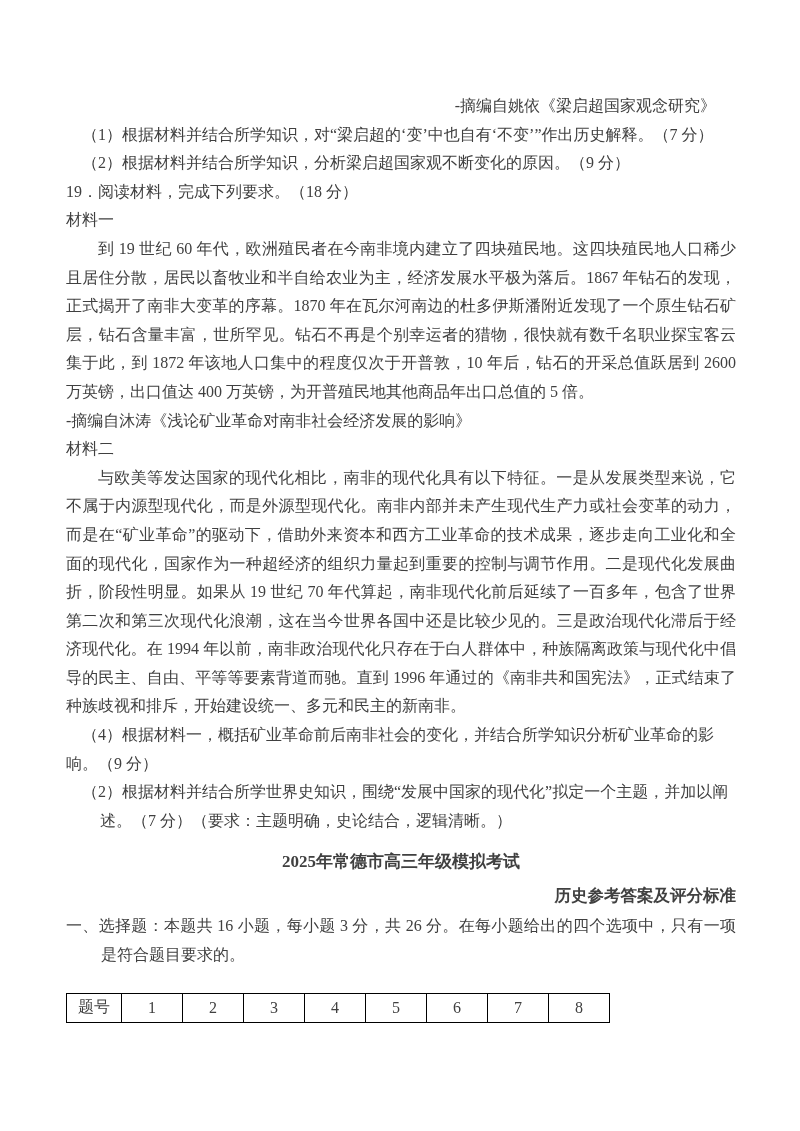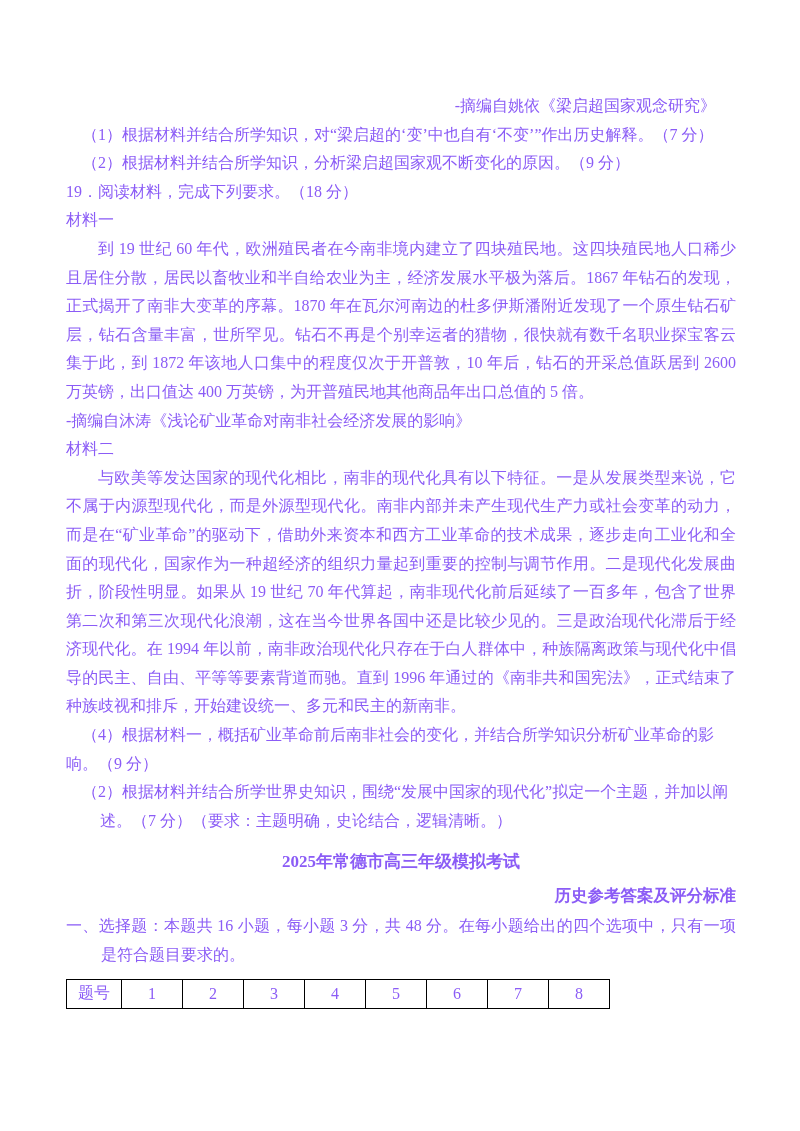--- a/index.html
+++ b/index.html
@@ -6,21 +6,21 @@
   html, body { margin: 0; padding: 0; background: #ffffff; }
   .page {
     position: relative;
     width: 800px;
     height: 1131px;
     margin: 0 auto;
     background: #ffffff;
     padding: 92px 64px 36px 66px;
     font-family: "Liberation Serif", "DejaVu Serif", serif;
     font-size: 16px;
-    color: #8b5cf6;
+    color: #404040;
     overflow: hidden;
   }
   p { margin: 0; line-height: 28.6px; }
   .attr-right   { text-align: right; padding-right: 20px; }
   .attr-center  { text-align: left; }
   .sub-q        { text-indent: 16px; }
   .hang         { padding-left: 34px; text-indent: -18px; }
   .material-label { }
   .body-para {
     text-indent: 32px;
@@ -42,21 +42,21 @@
     line-height: 32px;
   }
   .mc-inst {
     padding-left: 35px;
     text-indent: -35px;
     text-align: justify;
     word-break: break-all;
   }
   .answer-table {
     border-collapse: collapse;
-    margin-top: 9px;
+    margin-top: 23px;
     table-layout: fixed;
   }
   .answer-table td {
     border: 1px solid #000;
     width: 61px;
     height: 29px;
     padding: 0;
     text-align: center;
     vertical-align: middle;
     font-size: 16px;
@@ -83,21 +83,21 @@
   <p class="material-label">材料二</p>
   <p class="body-para">与欧美等发达国家的现代化相比，南非的现代化具有以下特征。一是从发展类型来说，它不属于内源型现代化，而是外源型现代化。南非内部并未产生现代生产力或社会变革的动力，而是在“矿业革命”的驱动下，借助外来资本和西方工业革命的技术成果，逐步走向工业化和全面的现代化，国家作为一种超经济的组织力量起到重要的控制与调节作用。二是现代化发展曲折，阶段性明显。如果从 19 世纪 70 年代算起，南非现代化前后延续了一百多年，包含了世界第二次和第三次现代化浪潮，这在当今世界各国中还是比较少见的。三是政治现代化滞后于经济现代化。在 1994 年以前，南非政治现代化只存在于白人群体中，种族隔离政策与现代化中倡导的民主、自由、平等等要素背道而驰。直到 1996 年通过的《南非共和国宪法》，正式结束了种族歧视和排斥，开始建设统一、多元和民主的新南非。</p>
 
 
   <p class="sub-q">（4）根据材料一，概括矿业革命前后南非社会的变化，并结合所学知识分析矿业革命的影响。（9 分）</p>
   <p class="hang">（2）根据材料并结合所学世界史知识，围绕“发展中国家的现代化”拟定一个主题，并加以阐述。（7 分）（要求：主题明确，史论结合，逻辑清晰。）</p>
 
   <p class="title-center">2025年常德市高三年级模拟考试</p>
   <p class="subtitle-center">历史参考答案及评分标准</p>
 
-  <p class="mc-inst">一、选择题：本题共 16 小题，每小题 3 分，共 48 分。在每小题给出的四个选项中，只有一项是符合题目要求的。</p>
+  <p class="mc-inst">一、选择题：本题共 16 小题，每小题 3 分，共 26 分。在每小题给出的四个选项中，只有一项是符合题目要求的。</p>
 
   <table class="answer-table">
     <tbody>
       <tr>
         <td class="label-cell">题号</td>
         <td>1</td>
         <td>2</td>
         <td>3</td>
         <td>4</td>
         <td>5</td>

